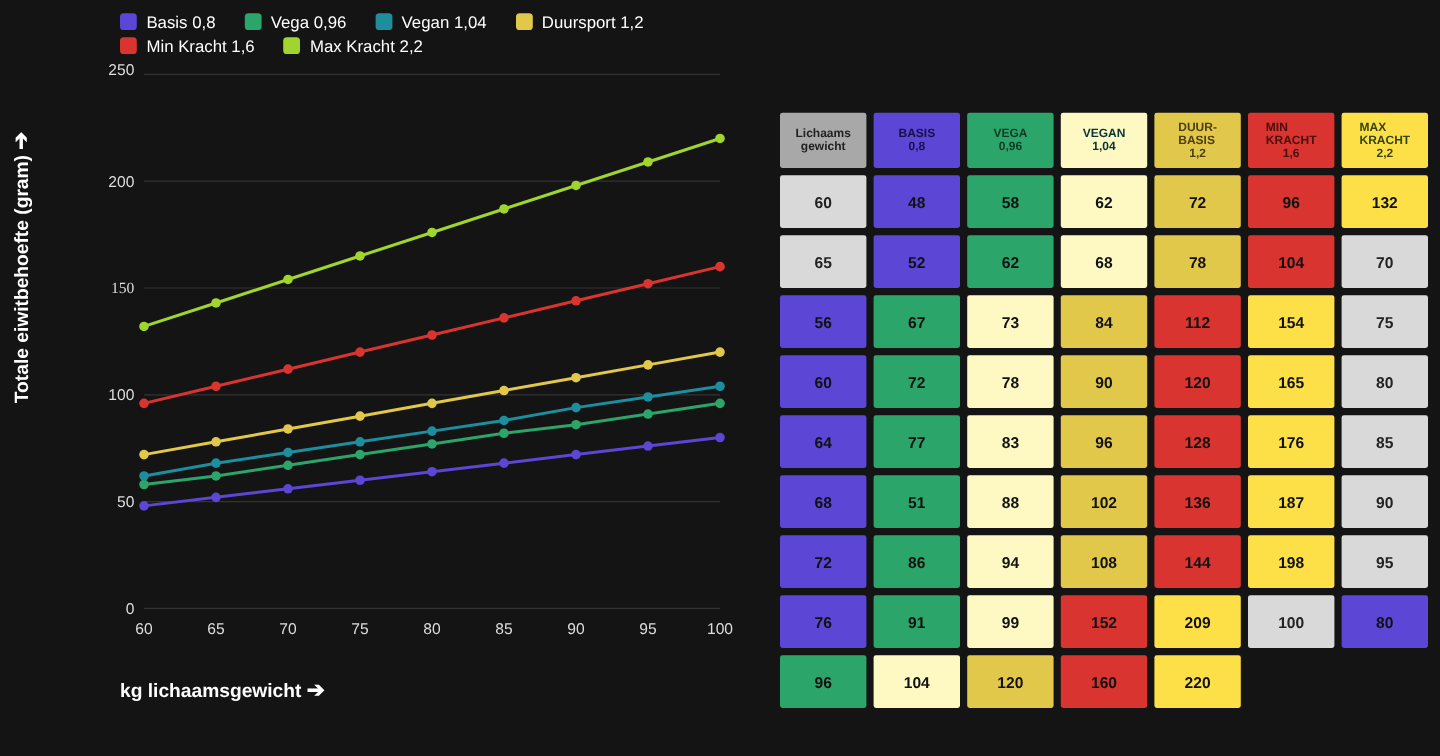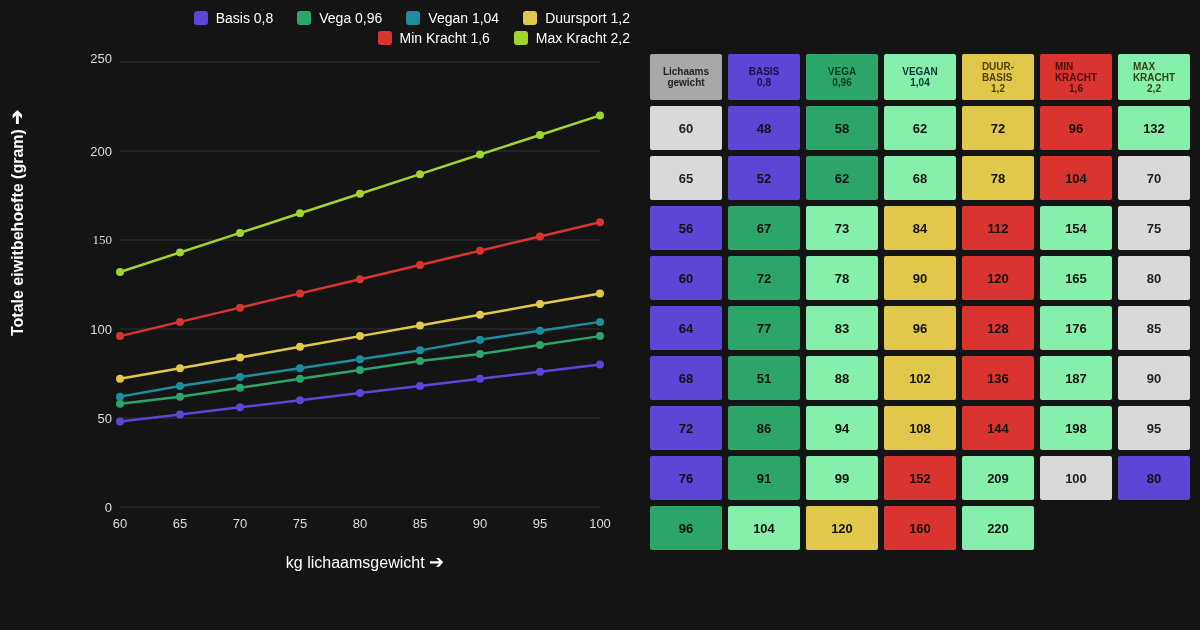--- a/index.html
+++ b/index.html
@@ -14,26 +14,26 @@
   }
   .left {
     width: 640px;
     height: 630px;
     position: relative;
     padding: 10px 10px 10px 40px;
   }
   .right {
     width: 560px;
     height: 568px;
-    padding: 54px 10px 10px 10px;
+    padding: 94px 10px 10px 10px;
   }
   .legend {
     display: flex;
     flex-wrap: wrap;
-    justify-content: flex-end;
+    justify-content: space-between;
     gap: 4px 24px;
     font-size: 14px;
     margin-bottom: 6px;
     padding-left: 60px;
   }
   .legend .row { display: flex; gap: 24px; }
   .lg {
     display: inline-flex;
     align-items: center;
     gap: 8px;
@@ -46,25 +46,25 @@
     left: 6px;
     top: 55%;
     transform: translateY(-50%) rotate(-90deg);
     transform-origin: left top;
     font-size: 16px;
     font-weight: 600;
     white-space: nowrap;
   }
   .ylabel .arrow, .xlabel .arrow { font-size: 18px; }
   .xlabel {
-    text-align: center;
+    text-align: left;
     font-size: 16px;
-    font-weight: 400;
+    font-weight: 700;
     padding-left: 60px;
-    margin-top: 4px;
+    margin-top: 17px;
   }
   .plot {
     position: relative;
     width: 560px;
     height: 495px;
     margin-left: 20px;
   }
   .plot svg { position:absolute; inset:0; }
   .ytick {
     position: absolute;
@@ -99,24 +99,24 @@
     font-weight: 700;
     color: #000;
     border-radius: 2px;
   }
   .cell.header { font-size: 10px; line-height: 1.1; height: 46px; }
   .cell.header .sub { font-size: 10px; font-weight: 700; }
   .cell.body { color: #111; }
   .cell.weight { background: #d9d9d9; color: #222; }
   .c-basis   { background: #5b46d6; color: #1a0f4a; }
   .c-vega    { background: #2ca56a; color: #0d3a23; }
-  .c-vegan   { background: #86efac; color: #08333a; }
+  .c-vegan   { background: #fef9c3; color: #08333a; }
   .c-duur    { background: #e2c84a; color: #4a3f10; }
   .c-min     { background: #d9342f; color: #4a0e0c; }
-  .c-max     { background: #86efac; color: #34440c; }
+  .c-max     { background: #fde047; color: #34440c; }
   .c-weight-h{ background: #a8a8a8; color: #222; }
 </style>
 </head>
 <body>
 
 <div class="left">
   <div class="legend">
       <div class="row">
         <span class="lg">
           <span class="sw" style="background: rgb(91, 70, 214);"></span>

